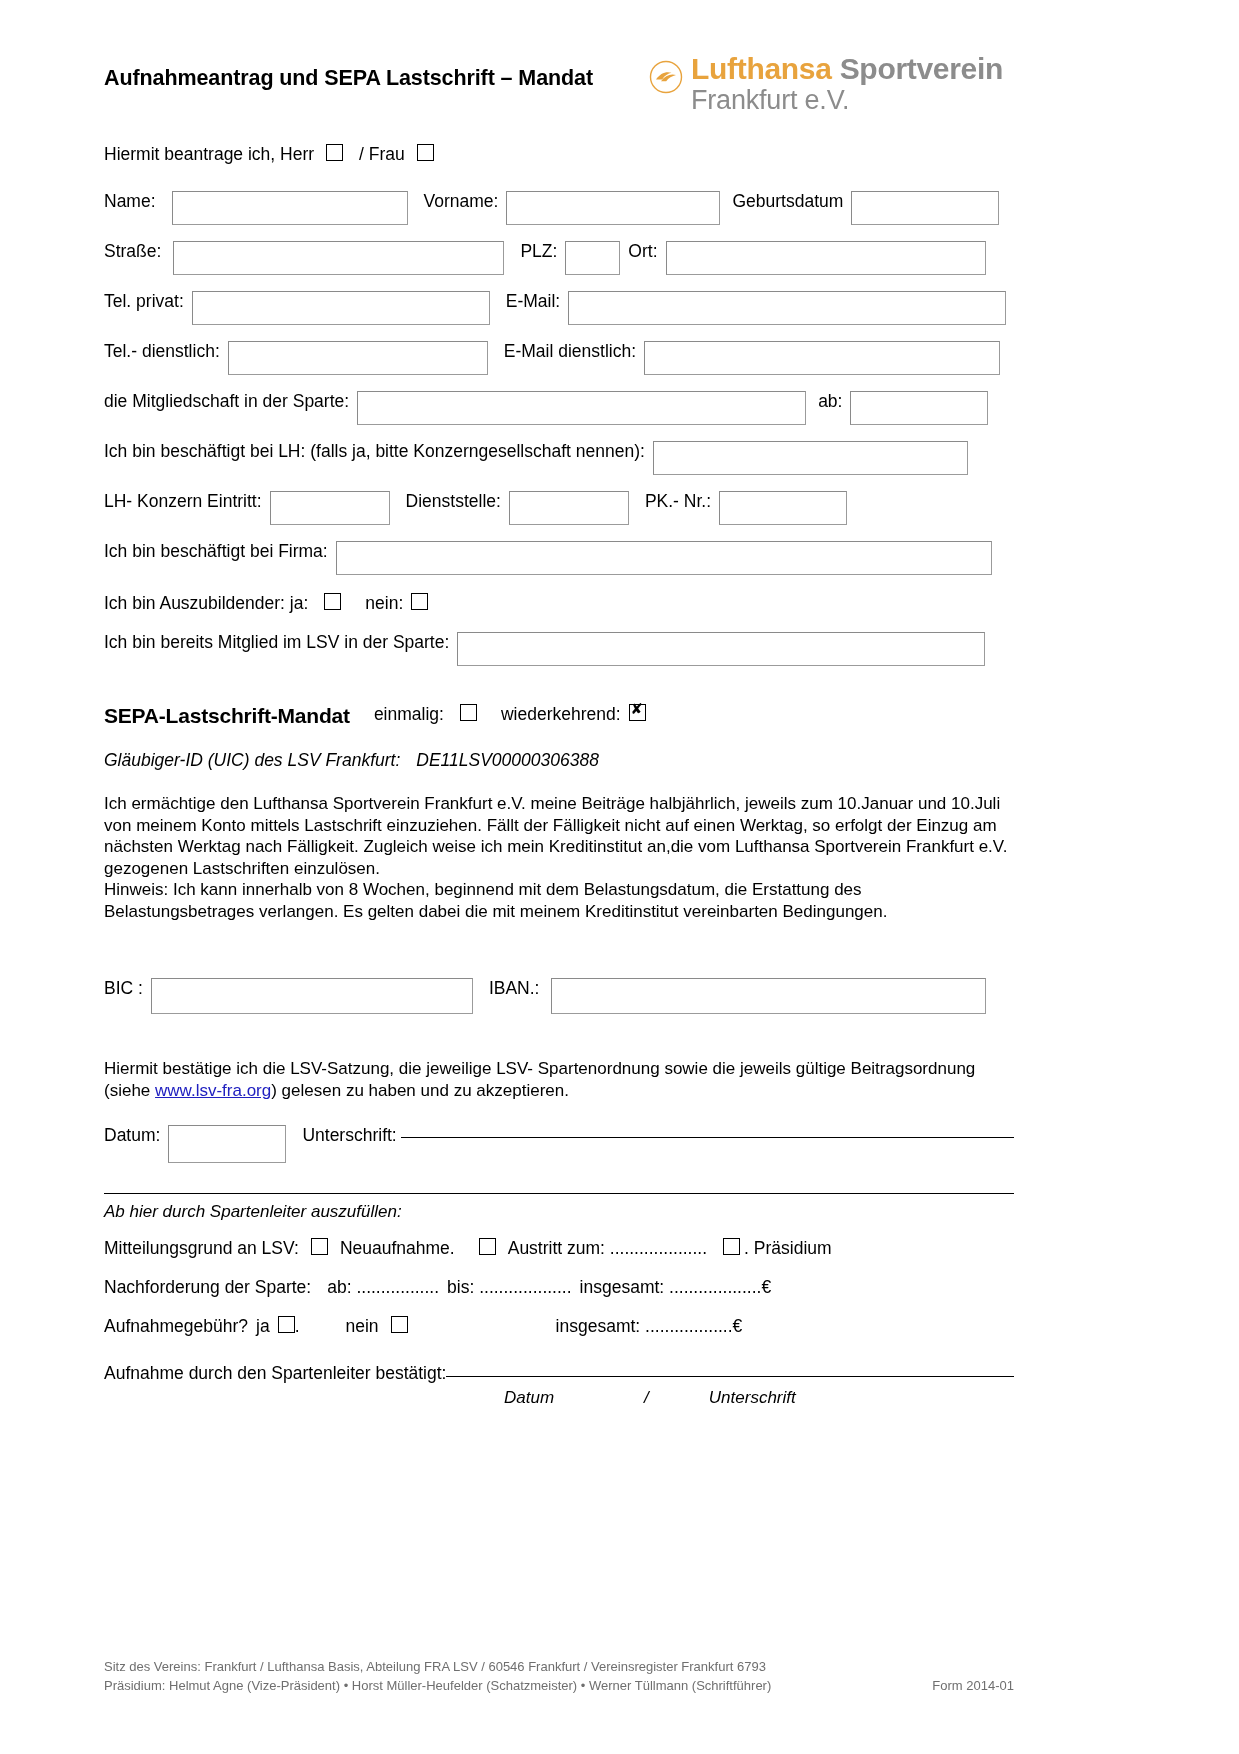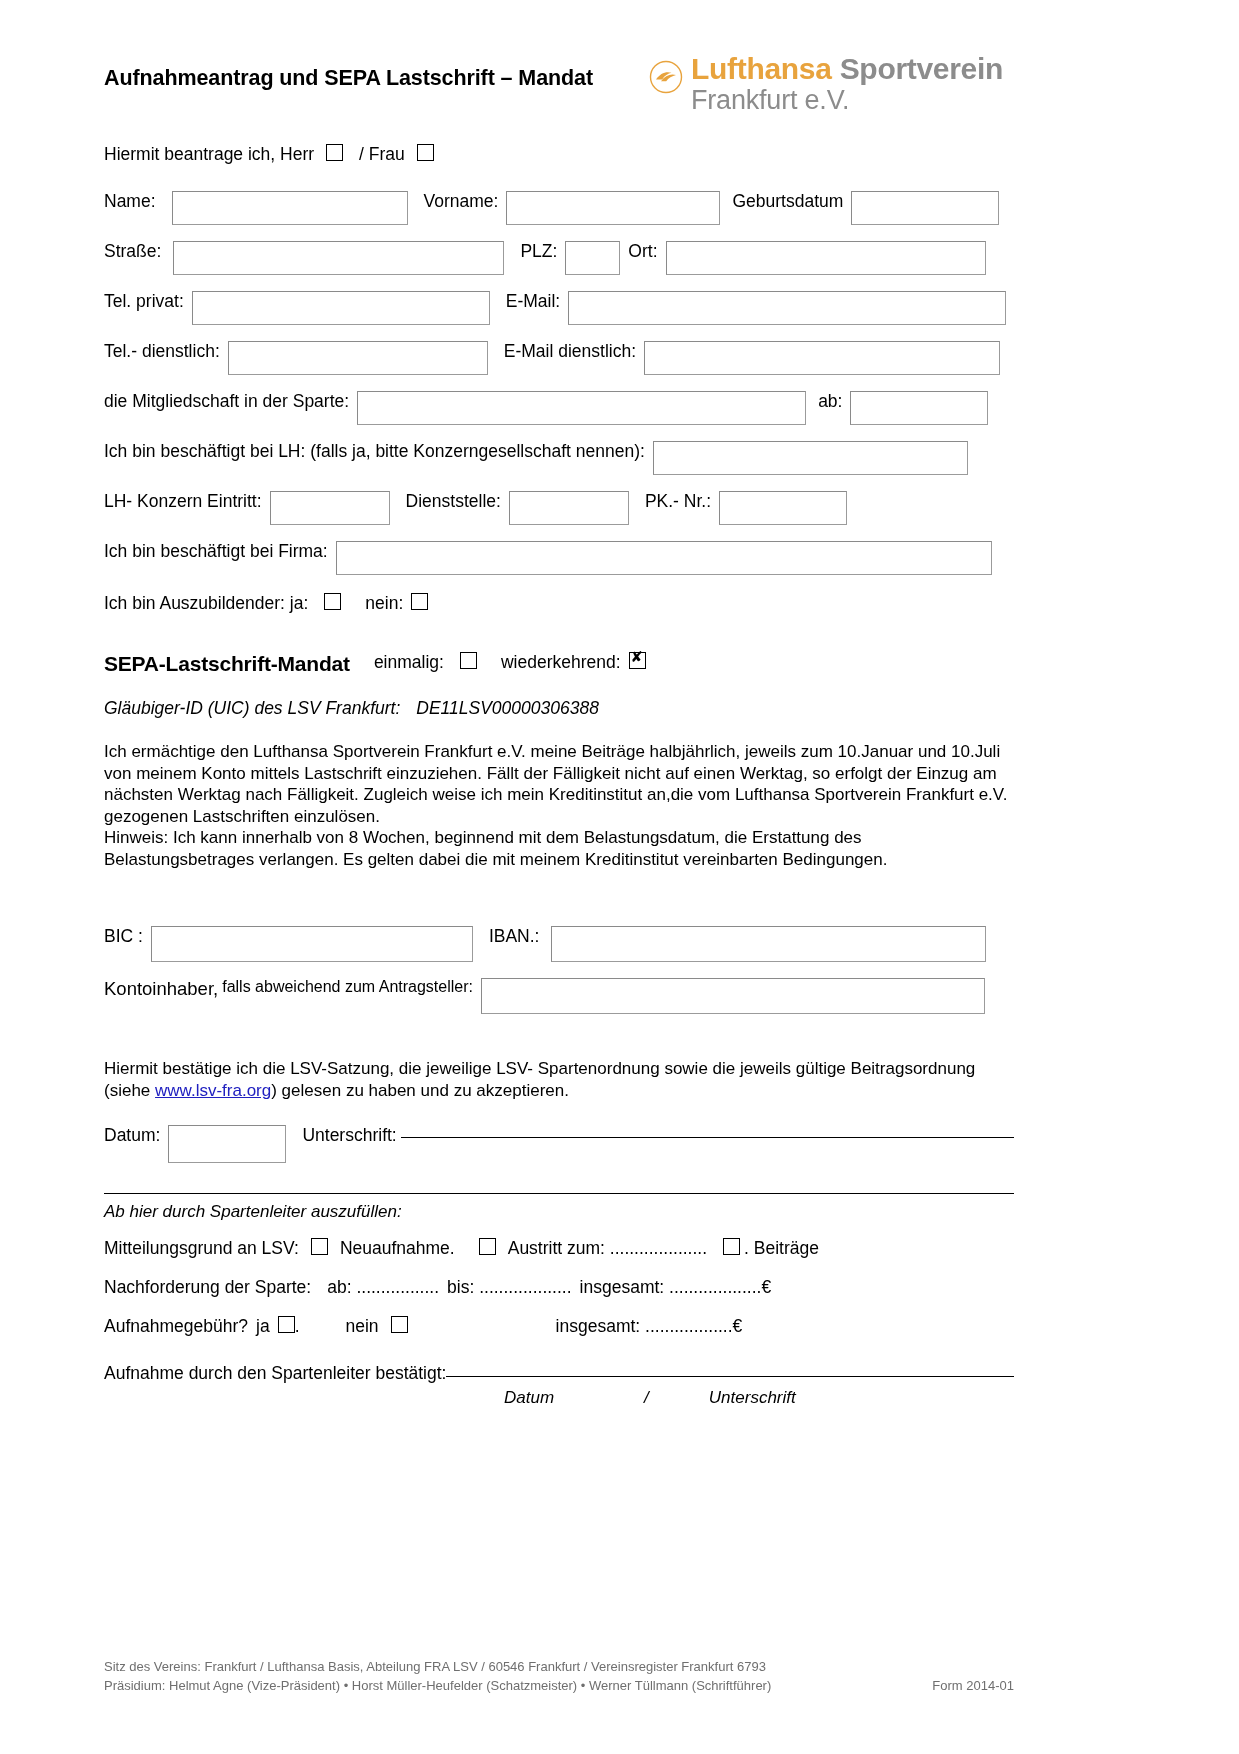--- a/index.html
+++ b/index.html
@@ -298,20 +298,25 @@
     <div class="row" style="margin-top:18px;">
       <span class="lbl">Ich bin Auszubildender: ja:</span>
       <span class="sp16"></span>
       <span class="cb"></span>
       <span class="sp24"></span>
       <span class="lbl">nein:</span>
       <span class="sp8"></span>
       <span class="cb cb-thin"></span>
     </div>
 
+    <div class="row" style="margin-top:18px;">
+      <span class="lbl">Ich bin bereits Mitglied im LSV in der Sparte:</span>
+      <span class="sp8"></span>
+      <span class="box" style="width:528px;"></span>
+    </div>
 
     <div class="row" style="margin-top:38px;">
       <span class="sepa-head">SEPA-Lastschrift-Mandat</span>
       <span class="sp24"></span>
       <span class="sepa-sub">einmalig:</span>
       <span class="sp16"></span>
       <span class="cb cb-thin"></span>
       <span class="sp24"></span>
       <span class="sepa-sub">wiederkehrend:</span>
       <span class="sp8"></span>
@@ -331,27 +336,20 @@
     <div class="row" style="margin-top:56px;">
       <span class="lbl">BIC  :</span>
       <span class="sp8"></span>
       <span class="box box-tall" style="width:322px;"></span>
       <span class="sp16"></span>
       <span class="lbl">IBAN.:</span>
       <span class="sp12"></span>
       <span class="box box-tall" style="width:435px;"></span>
     </div>
 
-    <div class="row" style="margin-top:16px;">
-      <span class="lbl" style="font-size:18.5px;">Kontoinhaber,</span>
-      <span class="sp4"></span>
-      <span class="lbl" style="font-size:16px;">falls abweichend zum Antragsteller:</span>
-      <span class="sp8"></span>
-      <span class="box box-tall" style="width:504px;"></span>
-    </div>
 
     <div class="para" style="margin-top:44px;">
       <span>Hiermit bestätige ich die LSV-Satzung, die jeweilige LSV- Spartenordnung sowie die jeweils gültige Beitragsordnung (siehe </span><a class="link" href="#">www.lsv-fra.org</a><span>) gelesen zu haben und zu akzeptieren.</span>
     </div>
 
     <div class="row" style="margin-top:24px;">
       <span class="lbl">Datum:</span>
       <span class="sp8"></span>
       <span class="box" style="width:118px;height:38px;"></span>
       <span class="sp16"></span>
@@ -371,21 +369,21 @@
       <span class="cb cb-thin"></span>
       <span class="sp12"></span>
       <span class="lbl">Neuaufnahme.</span>
       <span class="sp24"></span>
       <span class="cb cb-thin"></span>
       <span class="sp12"></span>
       <span class="lbl">Austritt zum: ....................</span>
       <span class="sp16"></span>
       <span class="cb cb-thin"></span>
       <span class="sp4"></span>
-      <span class="lbl">. Beiträge</span>
+      <span class="lbl">. Präsidium</span>
     </div>
 
     <div class="row" style="margin-top:18px;">
       <span class="lbl">Nachforderung der Sparte:</span>
       <span class="sp16"></span>
       <span class="lbl">ab: .................</span>
       <span class="sp8"></span>
       <span class="lbl">bis: ...................</span>
       <span class="sp8"></span>
       <span class="lbl">insgesamt: ...................€</span>

